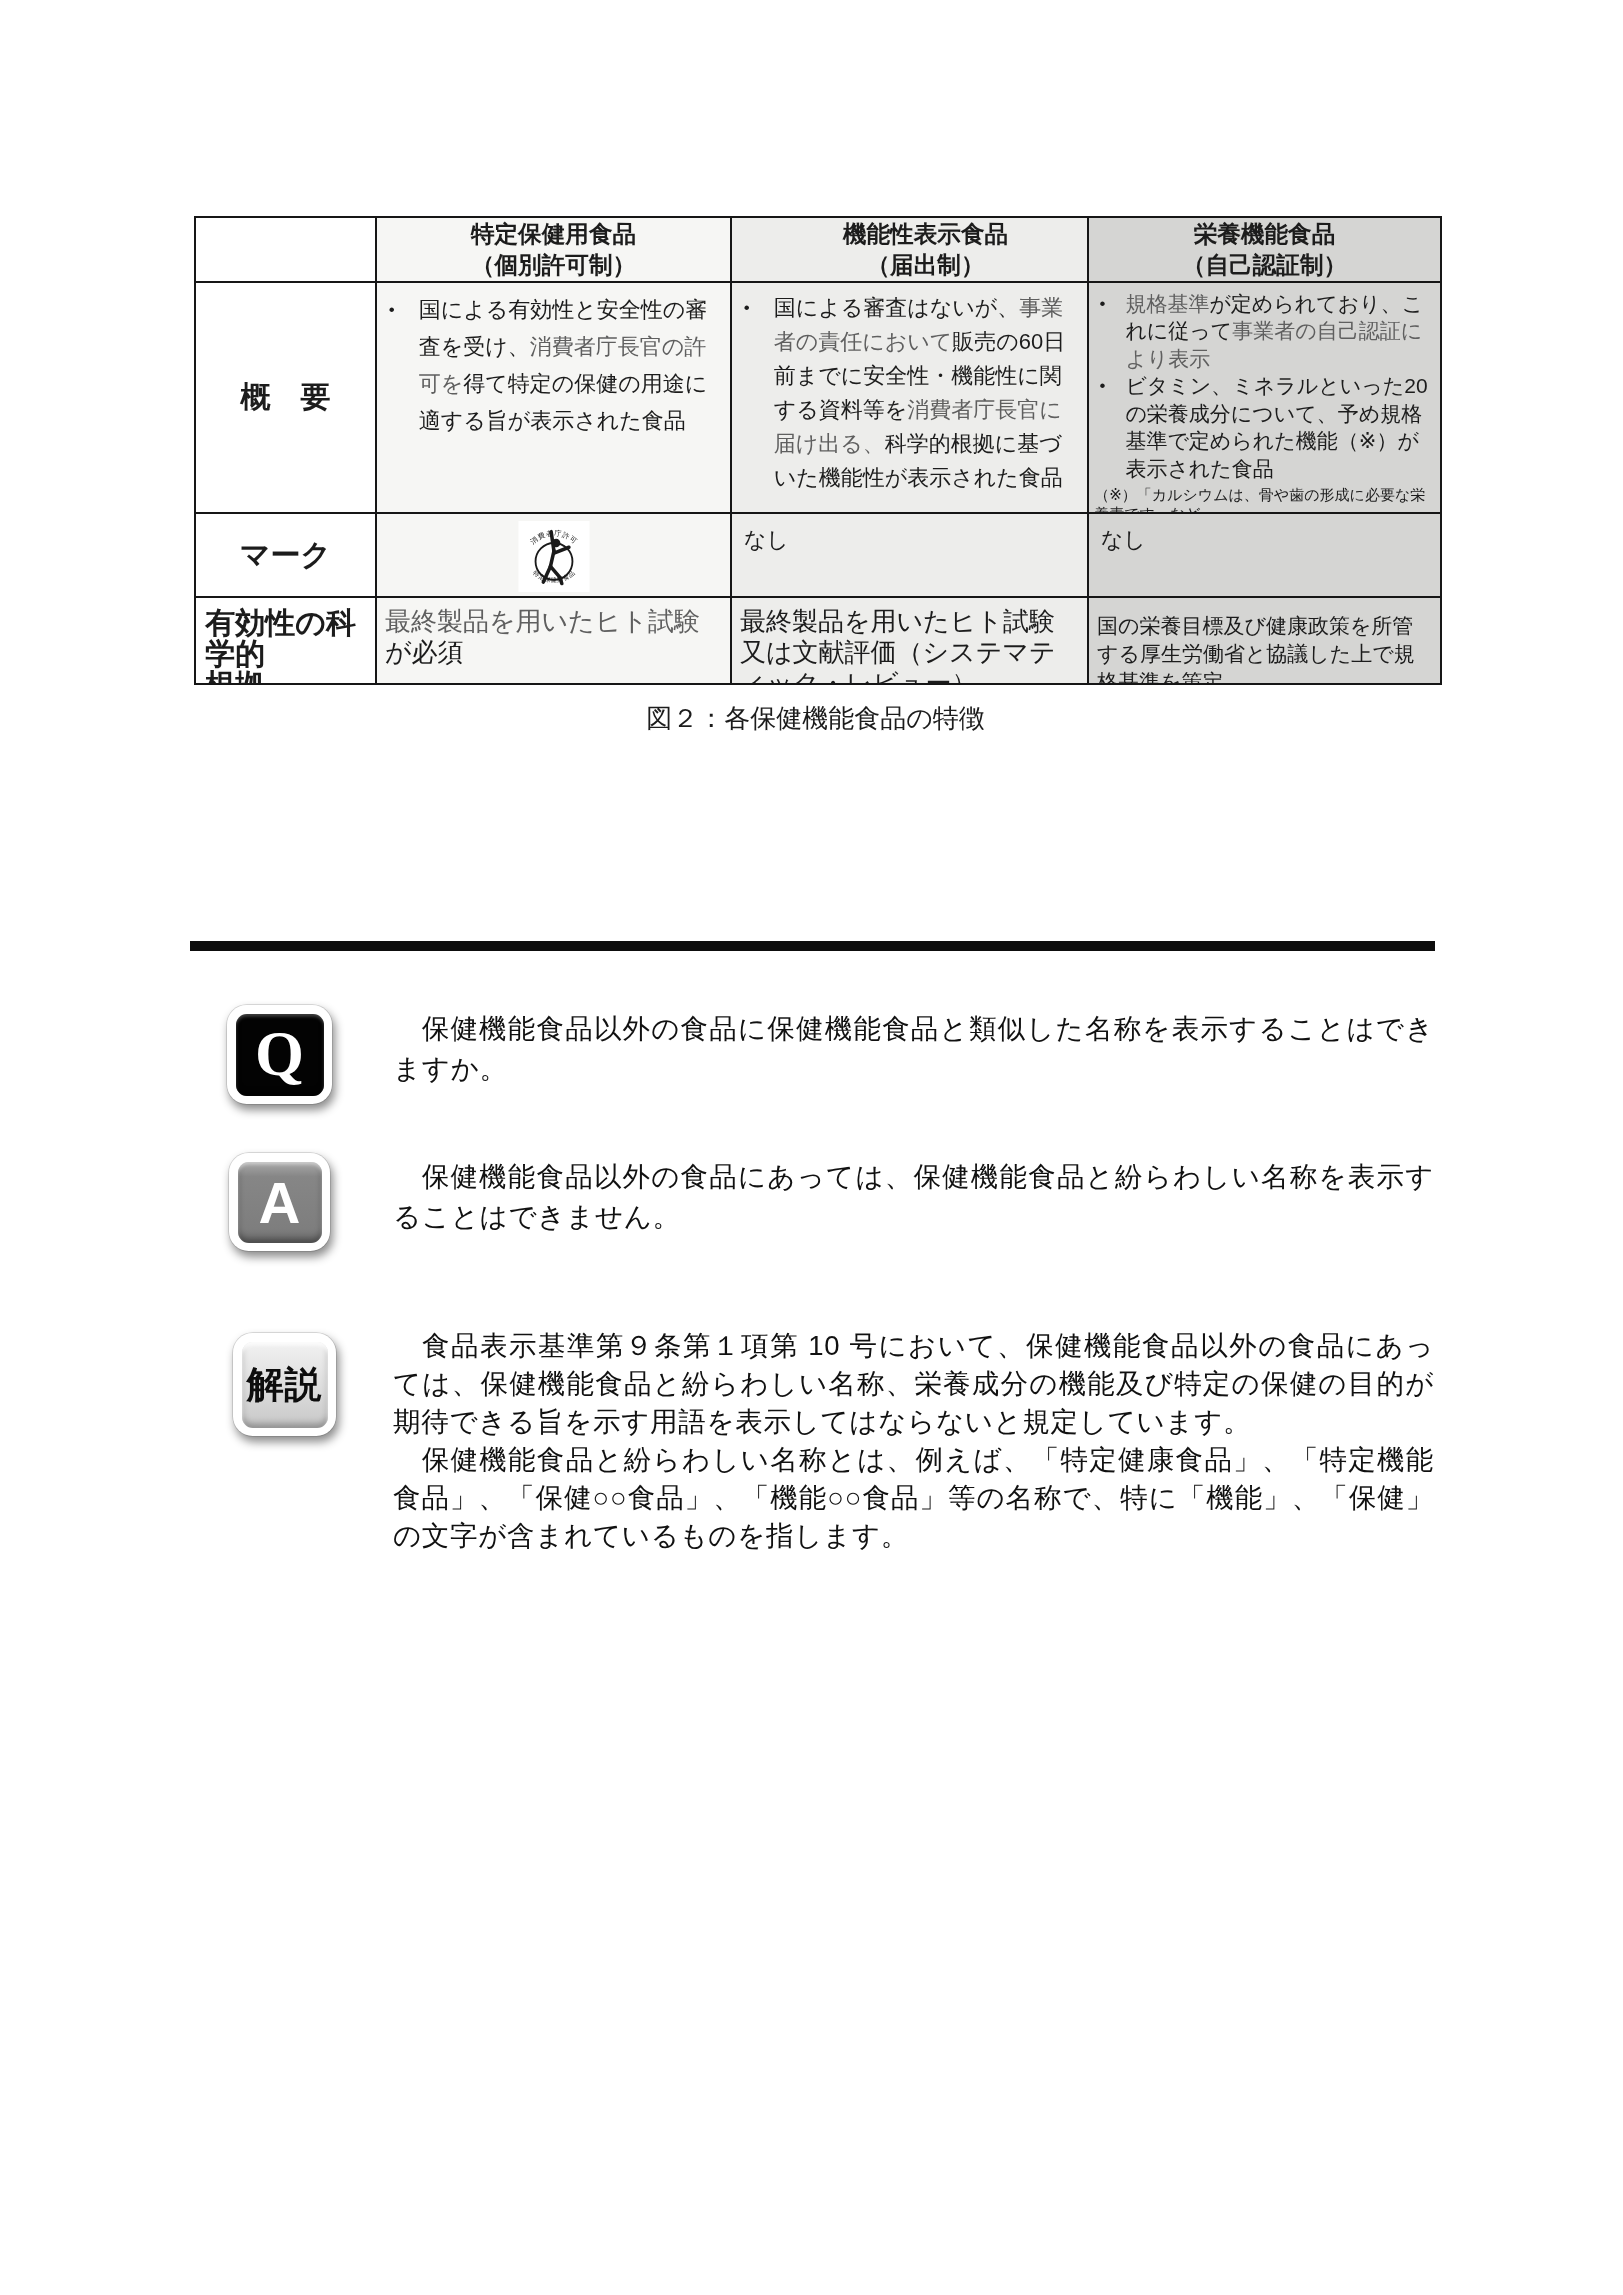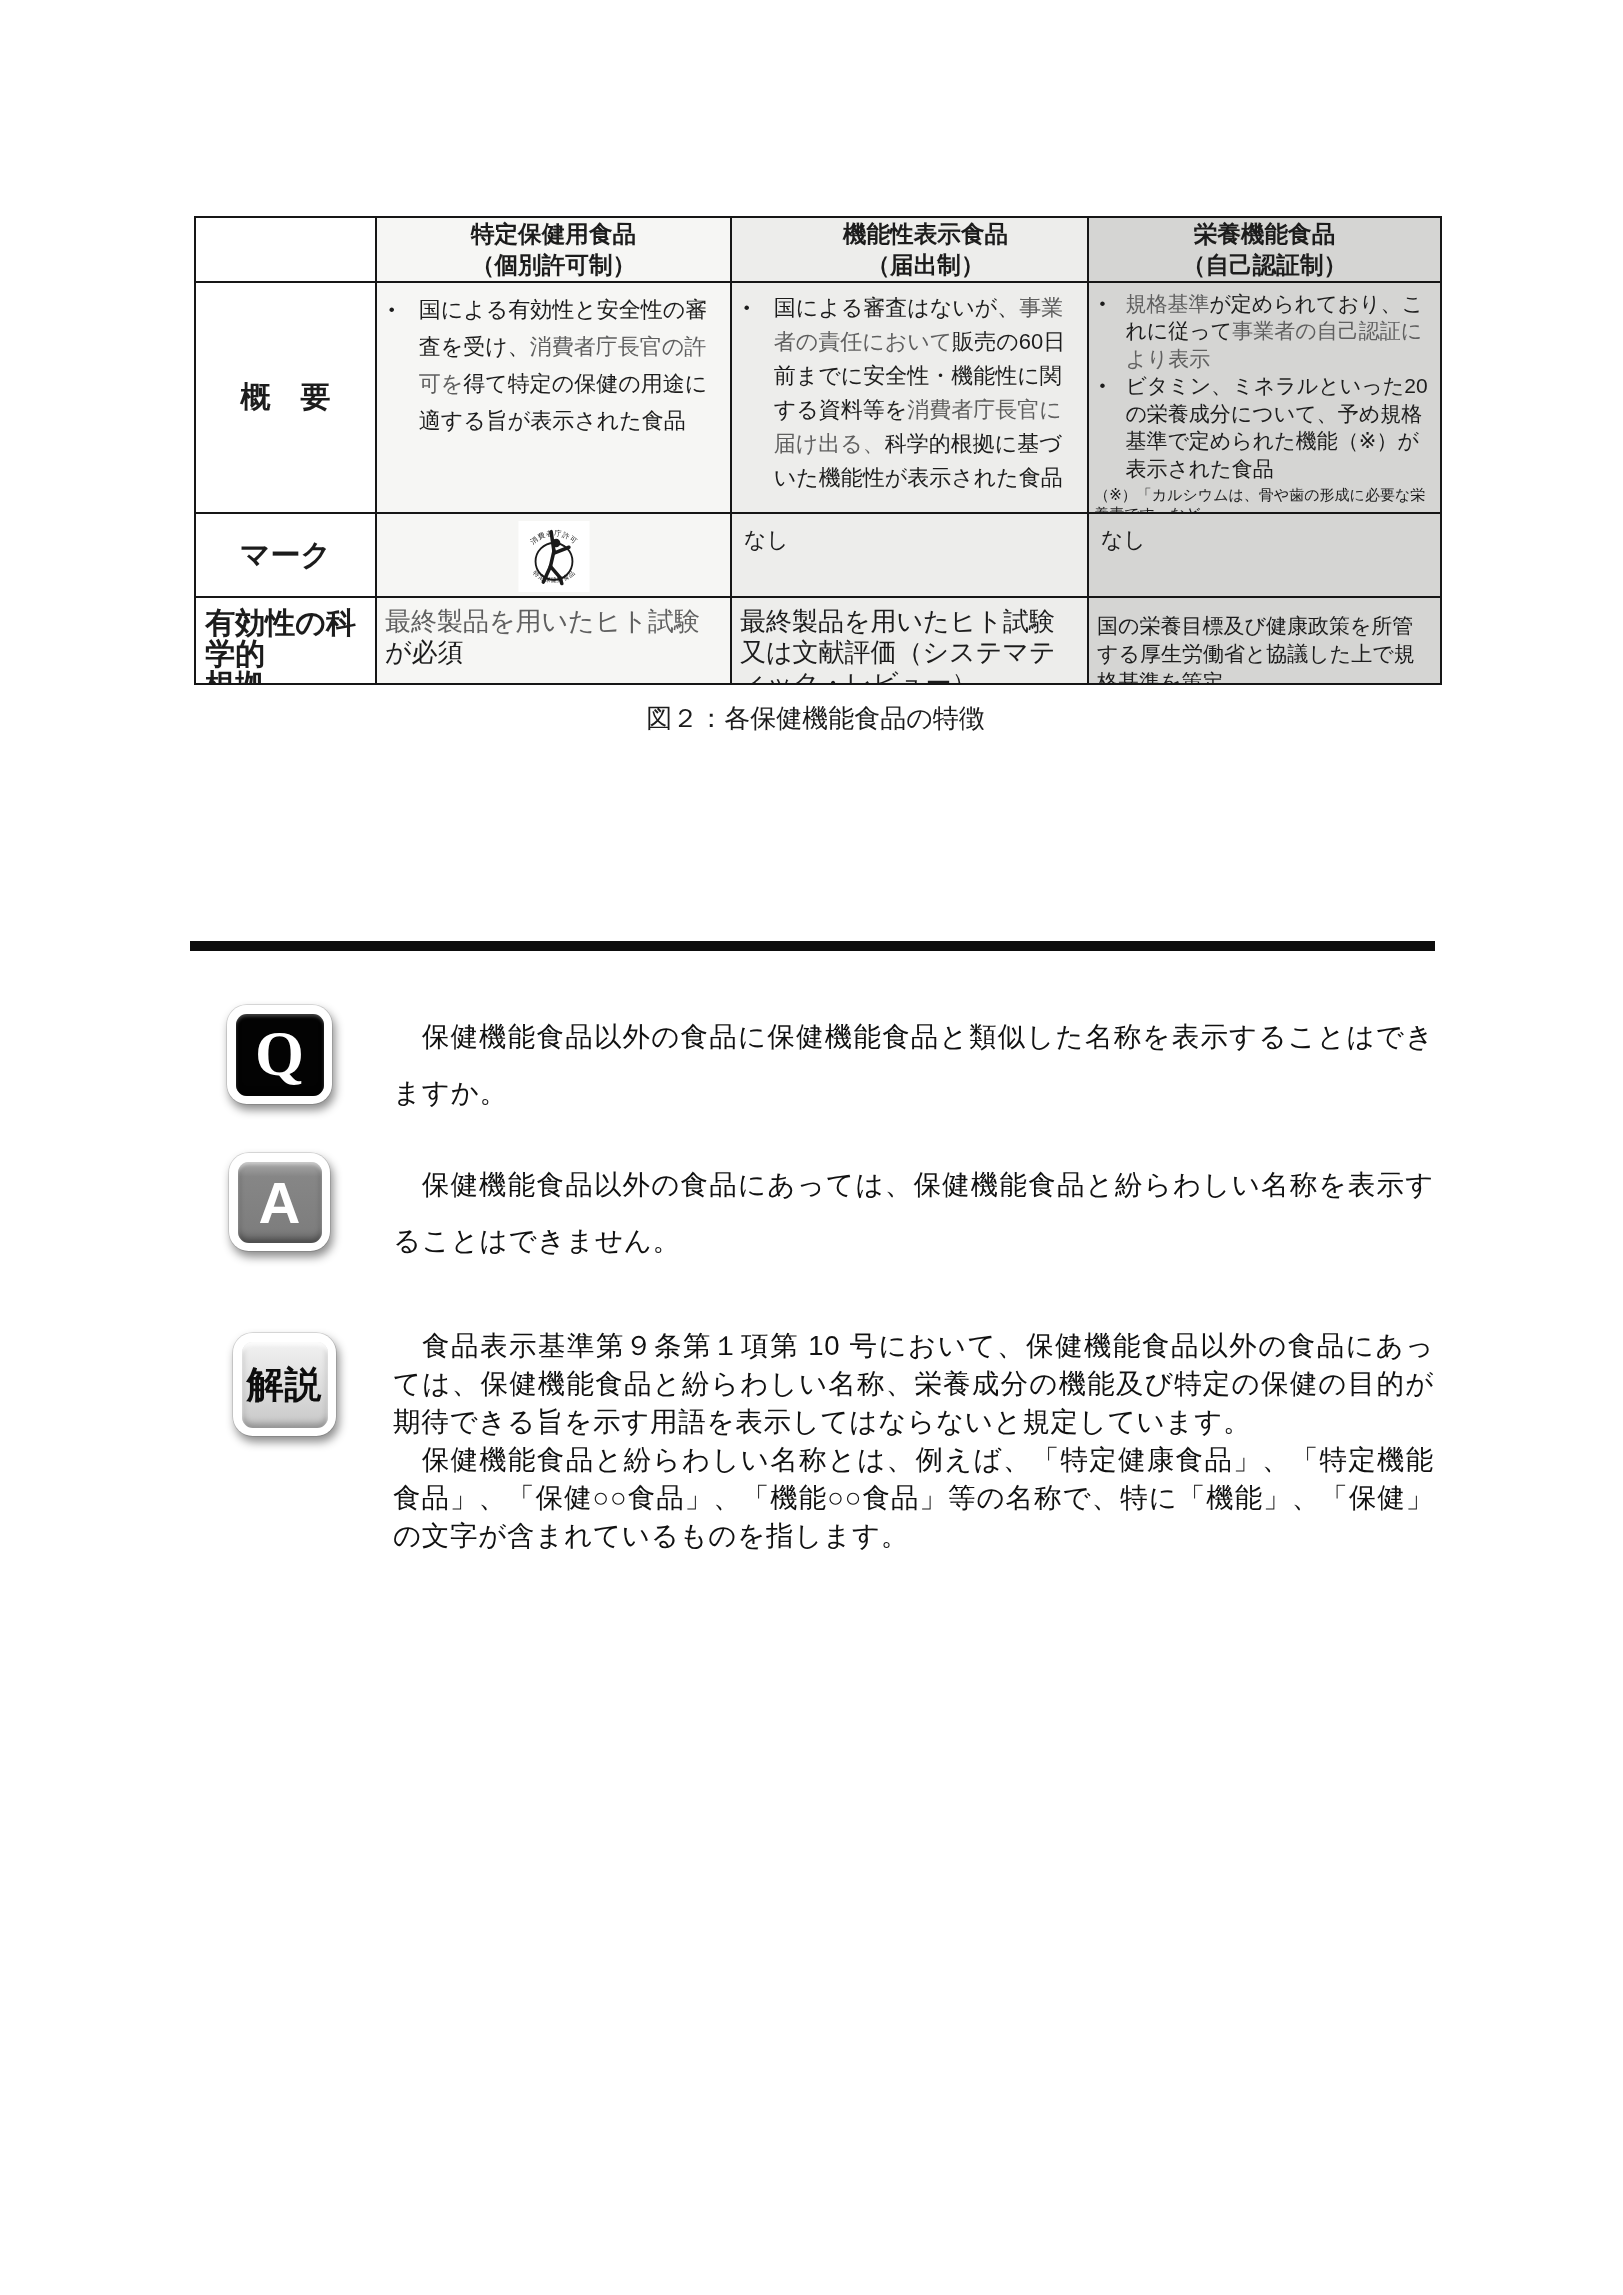--- a/index.html
+++ b/index.html
@@ -56,21 +56,21 @@
       box-shadow:inset 0 2.6px 3.3px rgba(255,255,255,0.25),inset 0 -3.9px 5.2px rgba(0,0,0,0.6);}
   .key-a{left:229px;top:1153px;width:101px;height:98px;}
   .key-a .keycap-inner{background:linear-gradient(180deg,#a9a9a9 0%,#868686 18%,#7e7e7e 82%,#6d6d6d 100%);
       color:#ffffff;font-weight:bold;font-size:58px;
       box-shadow:inset 0 2.6px 3.3px rgba(255,255,255,0.45),inset 0 -3.9px 5.9px rgba(0,0,0,0.35);}
   .key-kaisetsu{left:221px;top:1333px;width:103px;height:103px;margin-left:12px;}
   .key-kaisetsu .keycap-inner{background:linear-gradient(180deg,#f1f1f1 0%,#dcdcdc 55%,#c7c7c7 100%);
       color:#0d0d0d;font-weight:bold;font-size:37px;letter-spacing:0.7px;
       box-shadow:inset 0 3.3px 3.9px rgba(255,255,255,0.85),inset 0 -4.6px 6.5px rgba(0,0,0,0.28);}
   
-  .flow{position:absolute;left:393px;width:1041px;font-size:27.5px;line-height:56px;
+  .flow{position:absolute;left:393px;width:1041px;font-size:27.5px;line-height:40px;
         text-align:justify;letter-spacing:0.7px;color:#111111;}
   .q-text{top:1009px;}
   .a-text{top:1157px;}
   .k-text{top:1327px;line-height:38px;}
   .k-text p{margin:0;}
 </style>
 </head>
 <body>
 
 <div class="page">

